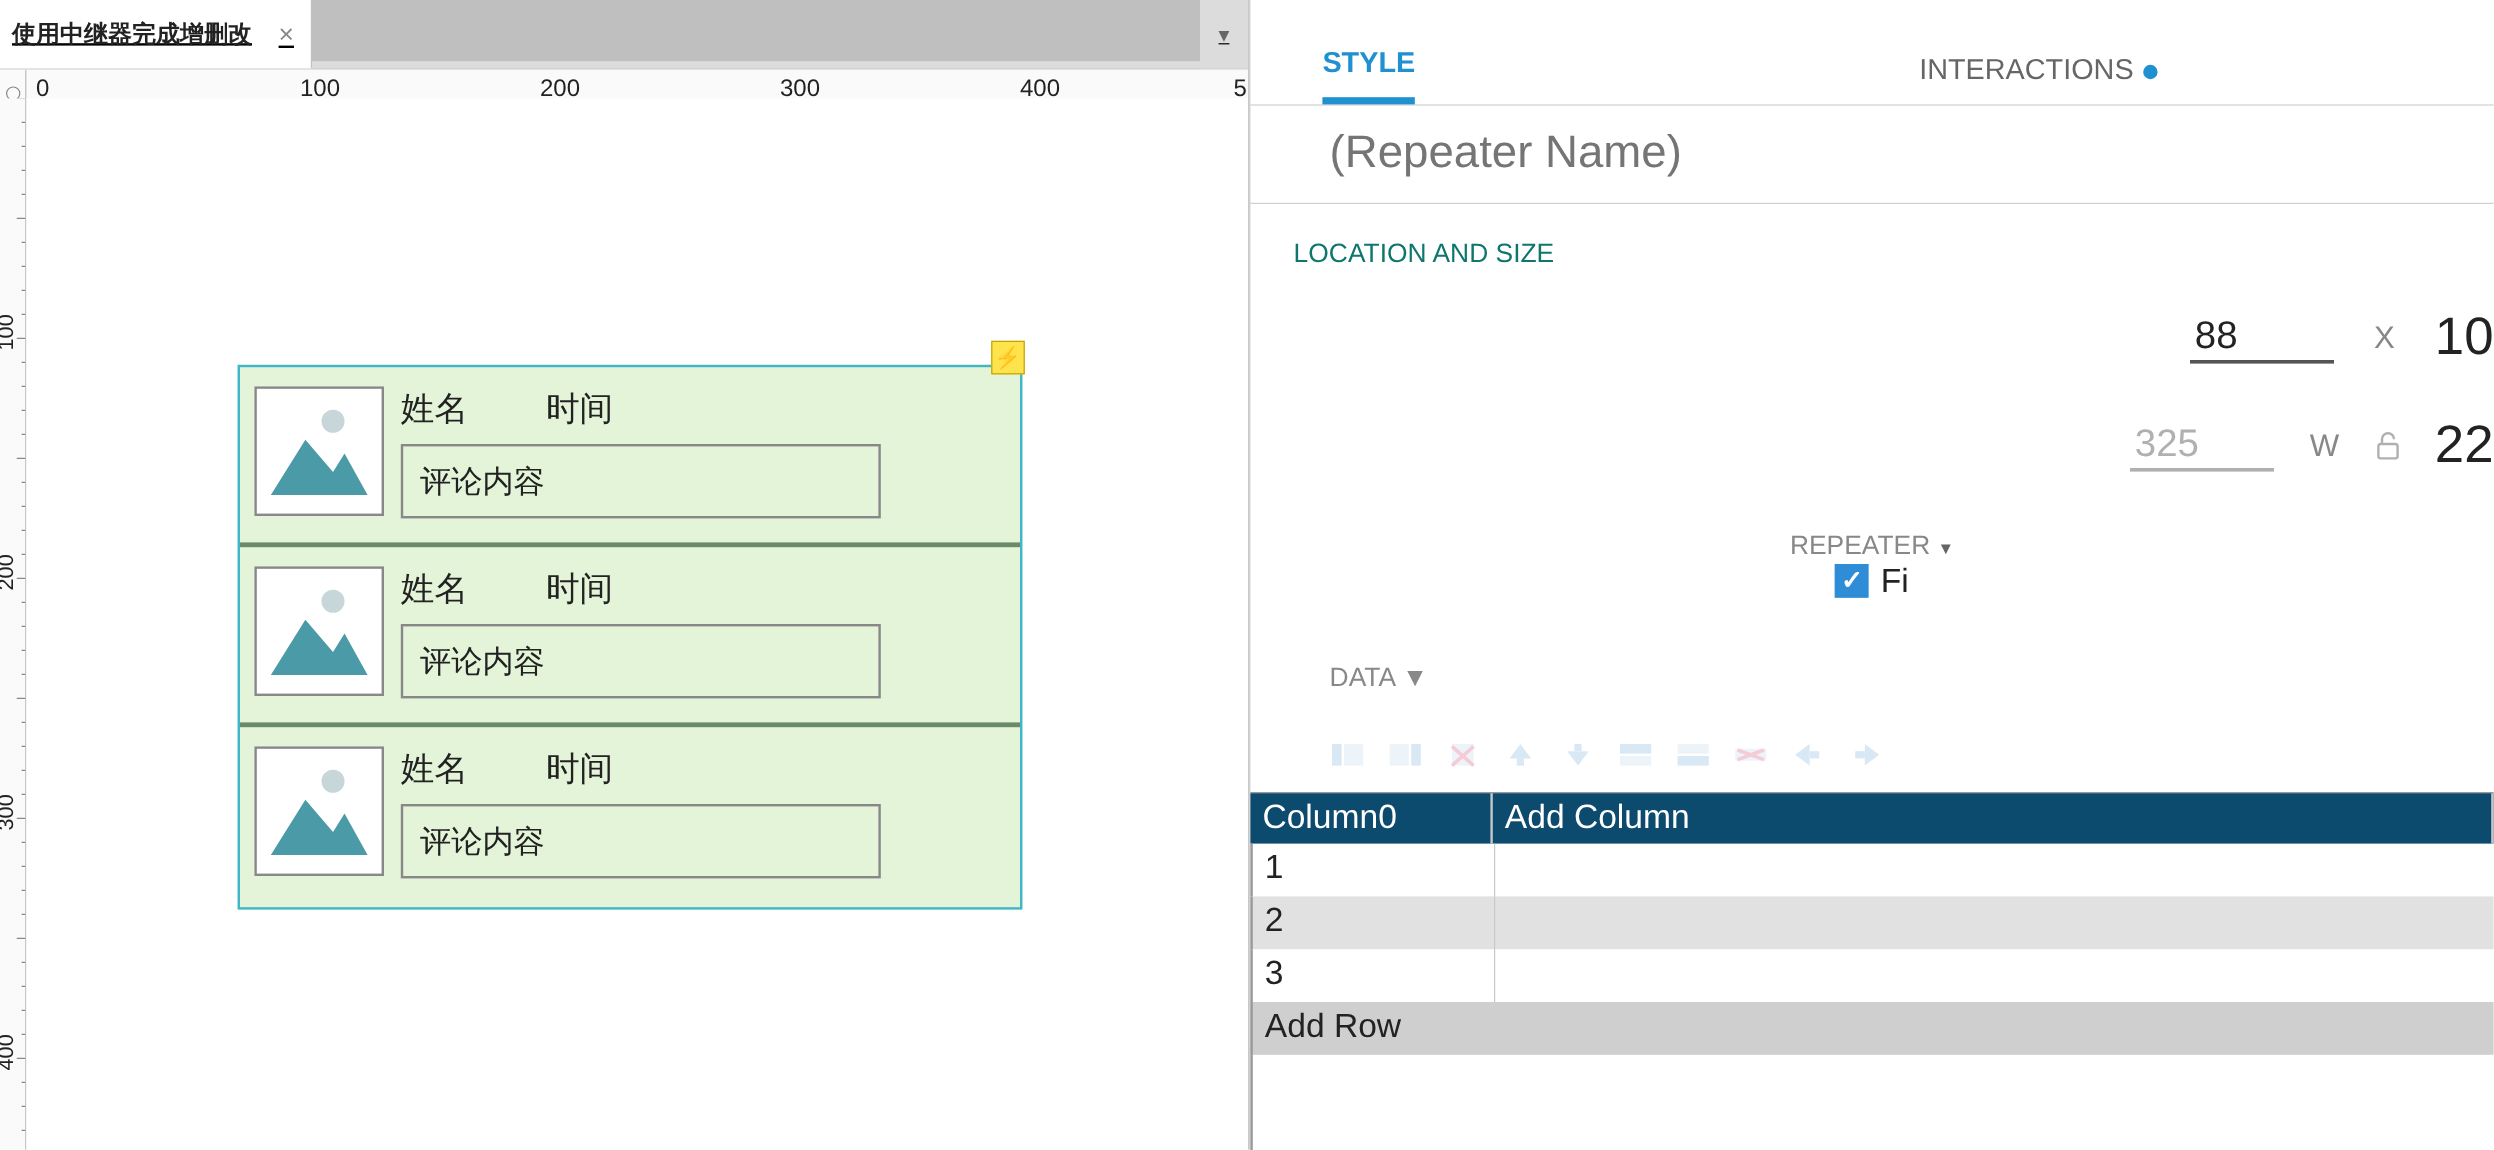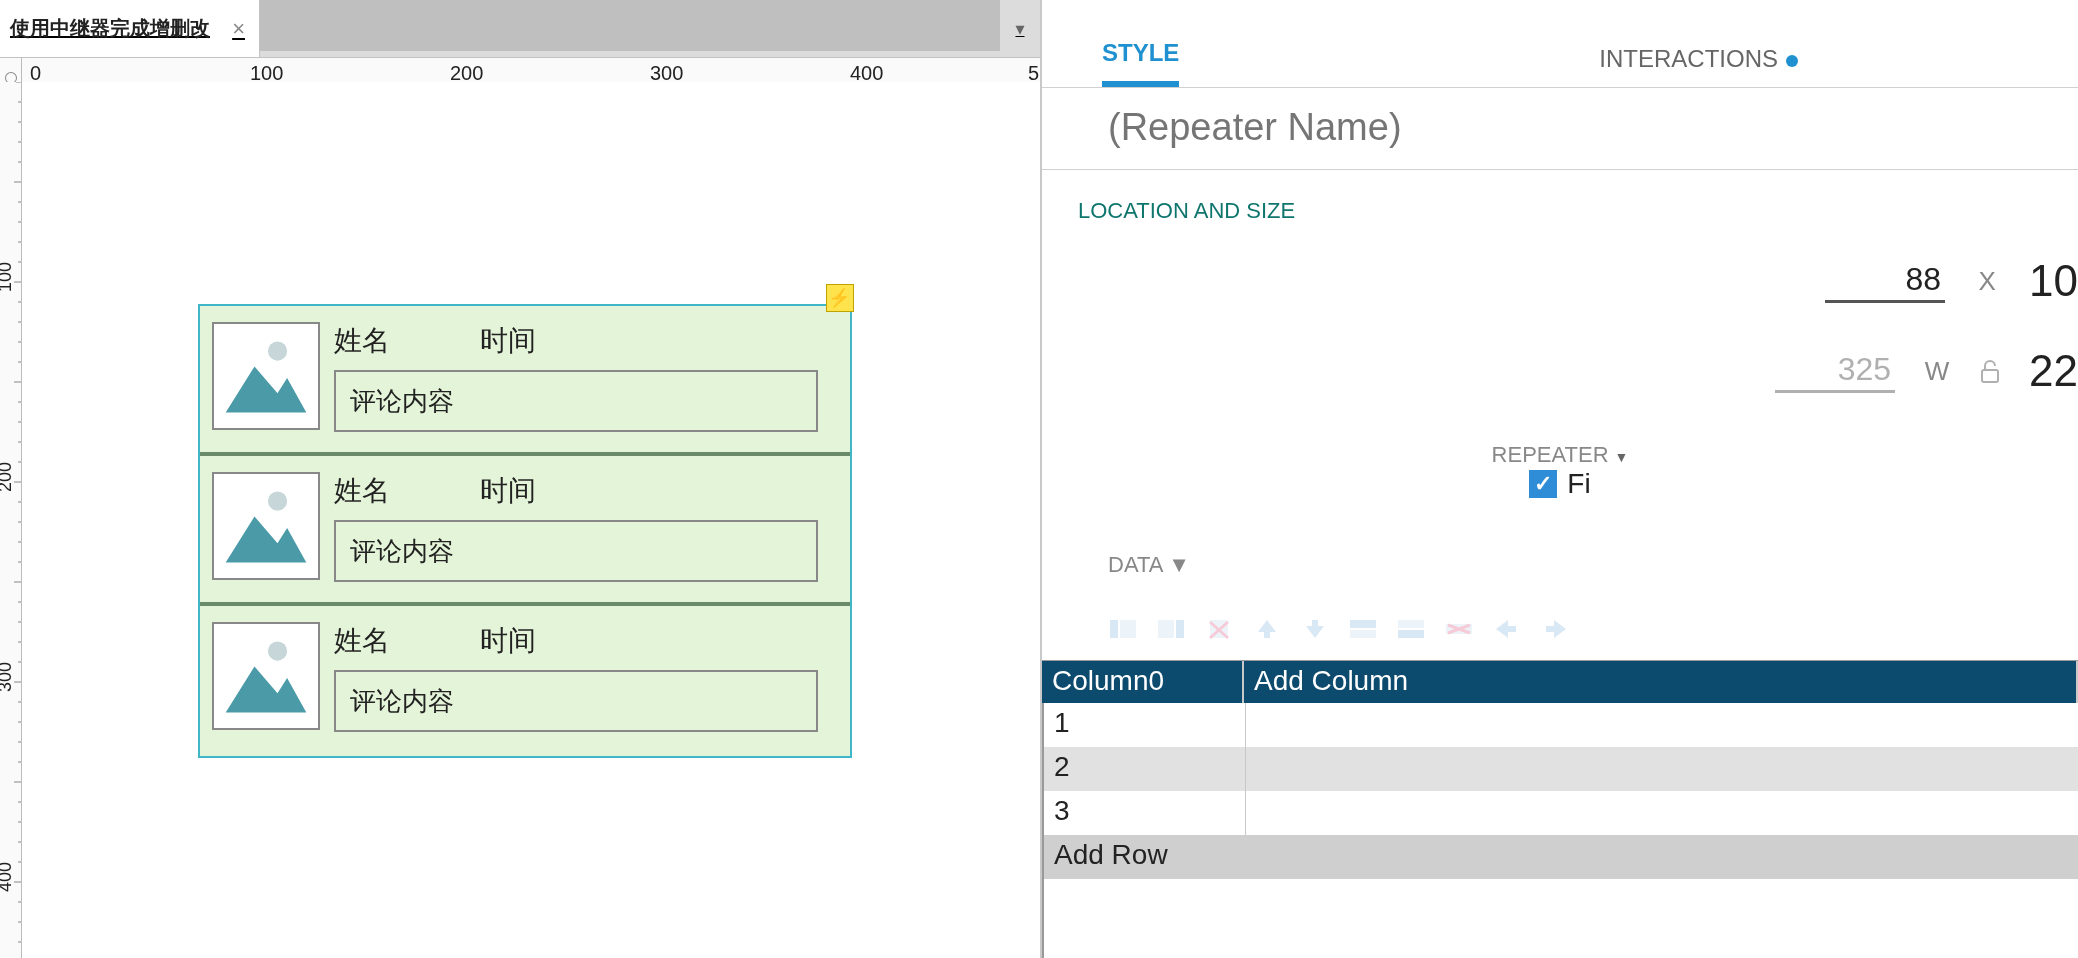--- a/index.html
+++ b/index.html
@@ -26,39 +26,39 @@
 
 .canvas { position:absolute; left:22px; top:82px; right:0; bottom:0; background:#fff; }
 
 
 .repeater { position:absolute; left:176px; top:222px; width:654px; border:2px solid #3fb7c9; background: #e4f4d8; }
 .rep-row { height:150px; border-bottom:4px solid #6a8a6a; display:flex; align-items:flex-start; padding:10px 12px; }
 .rep-row:last-child { border-bottom:none; }
 .rep-img { width:108px; height:108px; border:2px solid #888; background:#fff; display:flex; align-items:center; justify-content:center; margin-right:14px; margin-top:6px; }
 .rep-img svg { width:96px; height:96px; }
 .rep-right { flex:1; padding-top:6px; }
-.rep-labels { display:flex; gap:90px; margin-bottom:10px; }
+.rep-labels { display:flex; gap:65px; margin-bottom:10px; }
 .rep-label { font-size:28px; color:#222; }
-.rep-content { width:484px; height:62px; border:2px solid #888; padding:12px 14px; font-size:26px; color:#222; }
+.rep-content { width:400px; height:62px; border:2px solid #888; padding:12px 14px; font-size:26px; color:#222; }
 .lightning { position:absolute; top:-22px; right:-4px; width:28px; height:28px; background:#ffe34d; border:1px solid #c1a300; display:flex; align-items:center; justify-content:center; color:#4a4a00; font-size:18px; font-weight:700; }
 
 
 .right-pane { position:absolute; left:1041px; top:0; right:0; height:958px; background:#fff; border-left:1px solid #c8c8c8; }
 .insp-tabs { height:88px; display:flex; align-items:flex-end; padding:0 0 0 60px; gap:420px; border-bottom:1px solid #d0d0d0; }
 .insp-tab { font-size:24px; color:#666; padding-bottom:14px; }
 .insp-tab.active { color:#2091d0; font-weight:700; border-bottom:6px solid #2091d0; }
 .insp-tab-dot { width:12px; height:12px; background:#2091d0; border-radius:50%; display:inline-block; margin-left:8px; vertical-align:middle; }
 
 .name-field { padding:18px 0 20px 66px; border-bottom:1px solid #d0d0d0; }
 .name-input { font-size:38px; color:#b0b0b0; border:none; outline:none; background:transparent; width:90%; }
 
 .section-title { font-size:22px; color:#0f766e; padding:28px 0 2px 36px; }
 .loc-size { padding:30px 0 10px 66px; display:flex; flex-direction:column; gap:40px; }
 .ls-row { display:flex; justify-content:flex-end; align-items:center; gap:28px; padding-right:0; }
-.ls-input { width:120px; font-size:32px; color:#222; border:none; border-bottom:3px solid #555; text-align:right; padding:2px 4px; background:transparent; }
+.ls-input { width:120px; font-size:32px; color:#222; border:none; border-bottom:3px solid #555; text-align:left; padding:2px 4px; background:transparent; }
 .ls-input.dim { color:#b0b0b0; border-bottom-color:#b0b0b0; }
 .ls-label { font-size:26px; color:#888; width:28px; text-align:center; }
 .lock-icon { width:22px; height:26px; }
 .cutoff { font-size:44px; color:#222; }
 
 .sect-hdr { font-size:22px; color:#888; padding:36px 66px 0 66px; display:flex; align-items:center; justify-content:space-between;flex-direction:column; }
 .sect-hdr .tri { font-size:14px; color:#666; margin-left:6px; }
 .fi-check { display:flex; align-items:center; gap:10px; font-size:28px; color:#222; }
 .fi-check .box { width:28px; height:28px; border:2px solid #2e8dd6; background:#2e8dd6; color:#fff; display:flex; align-items:center; justify-content:center; font-size:22px; font-weight:700; }
 

